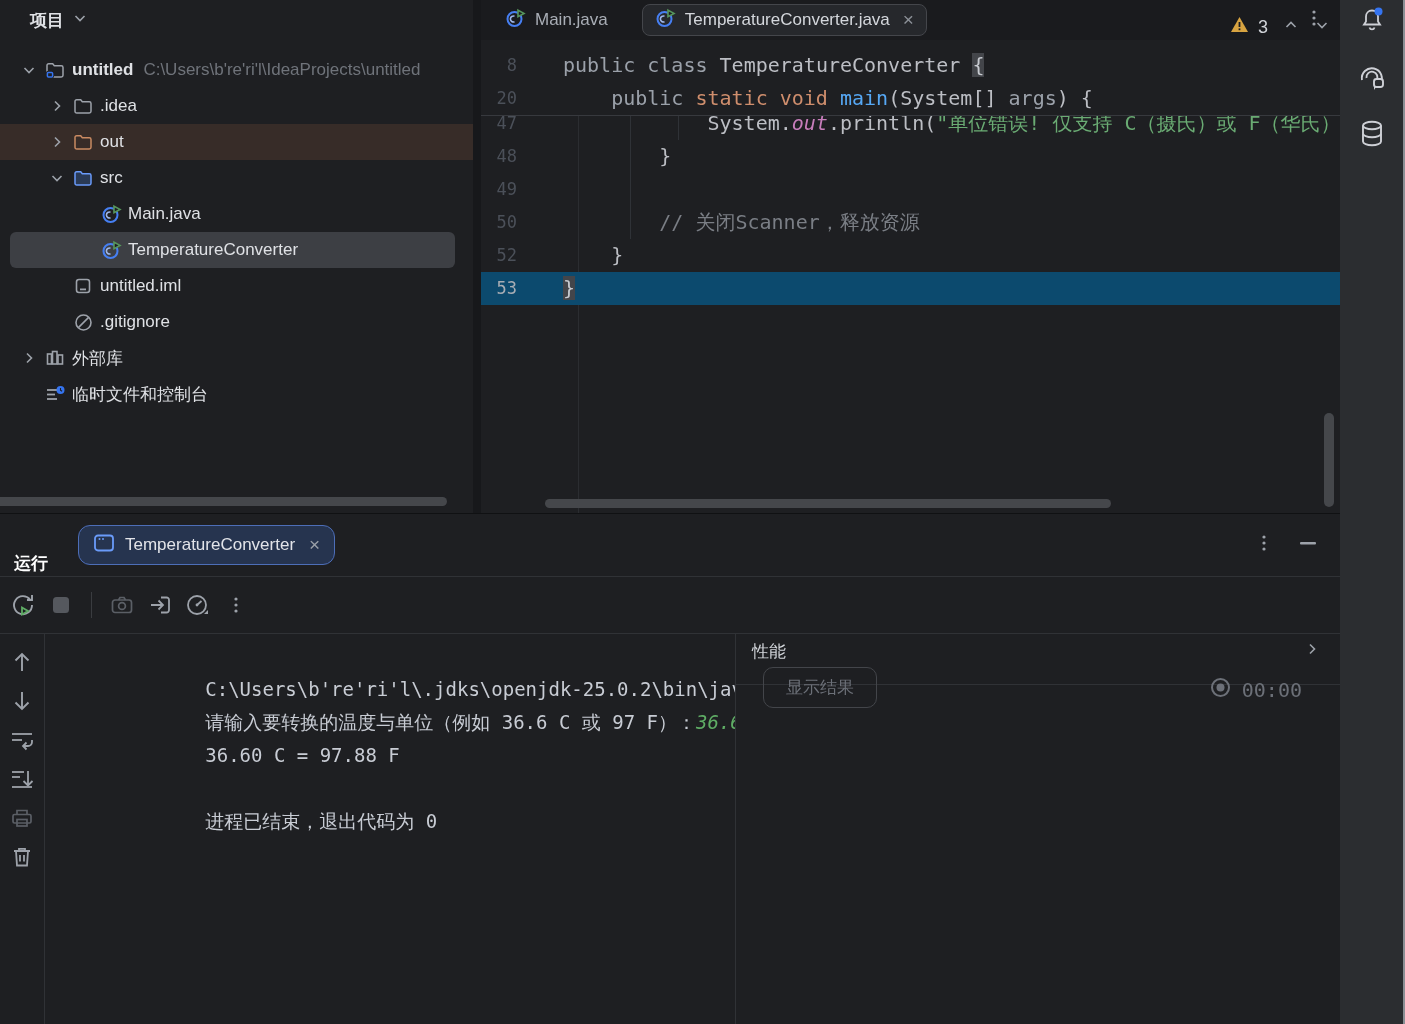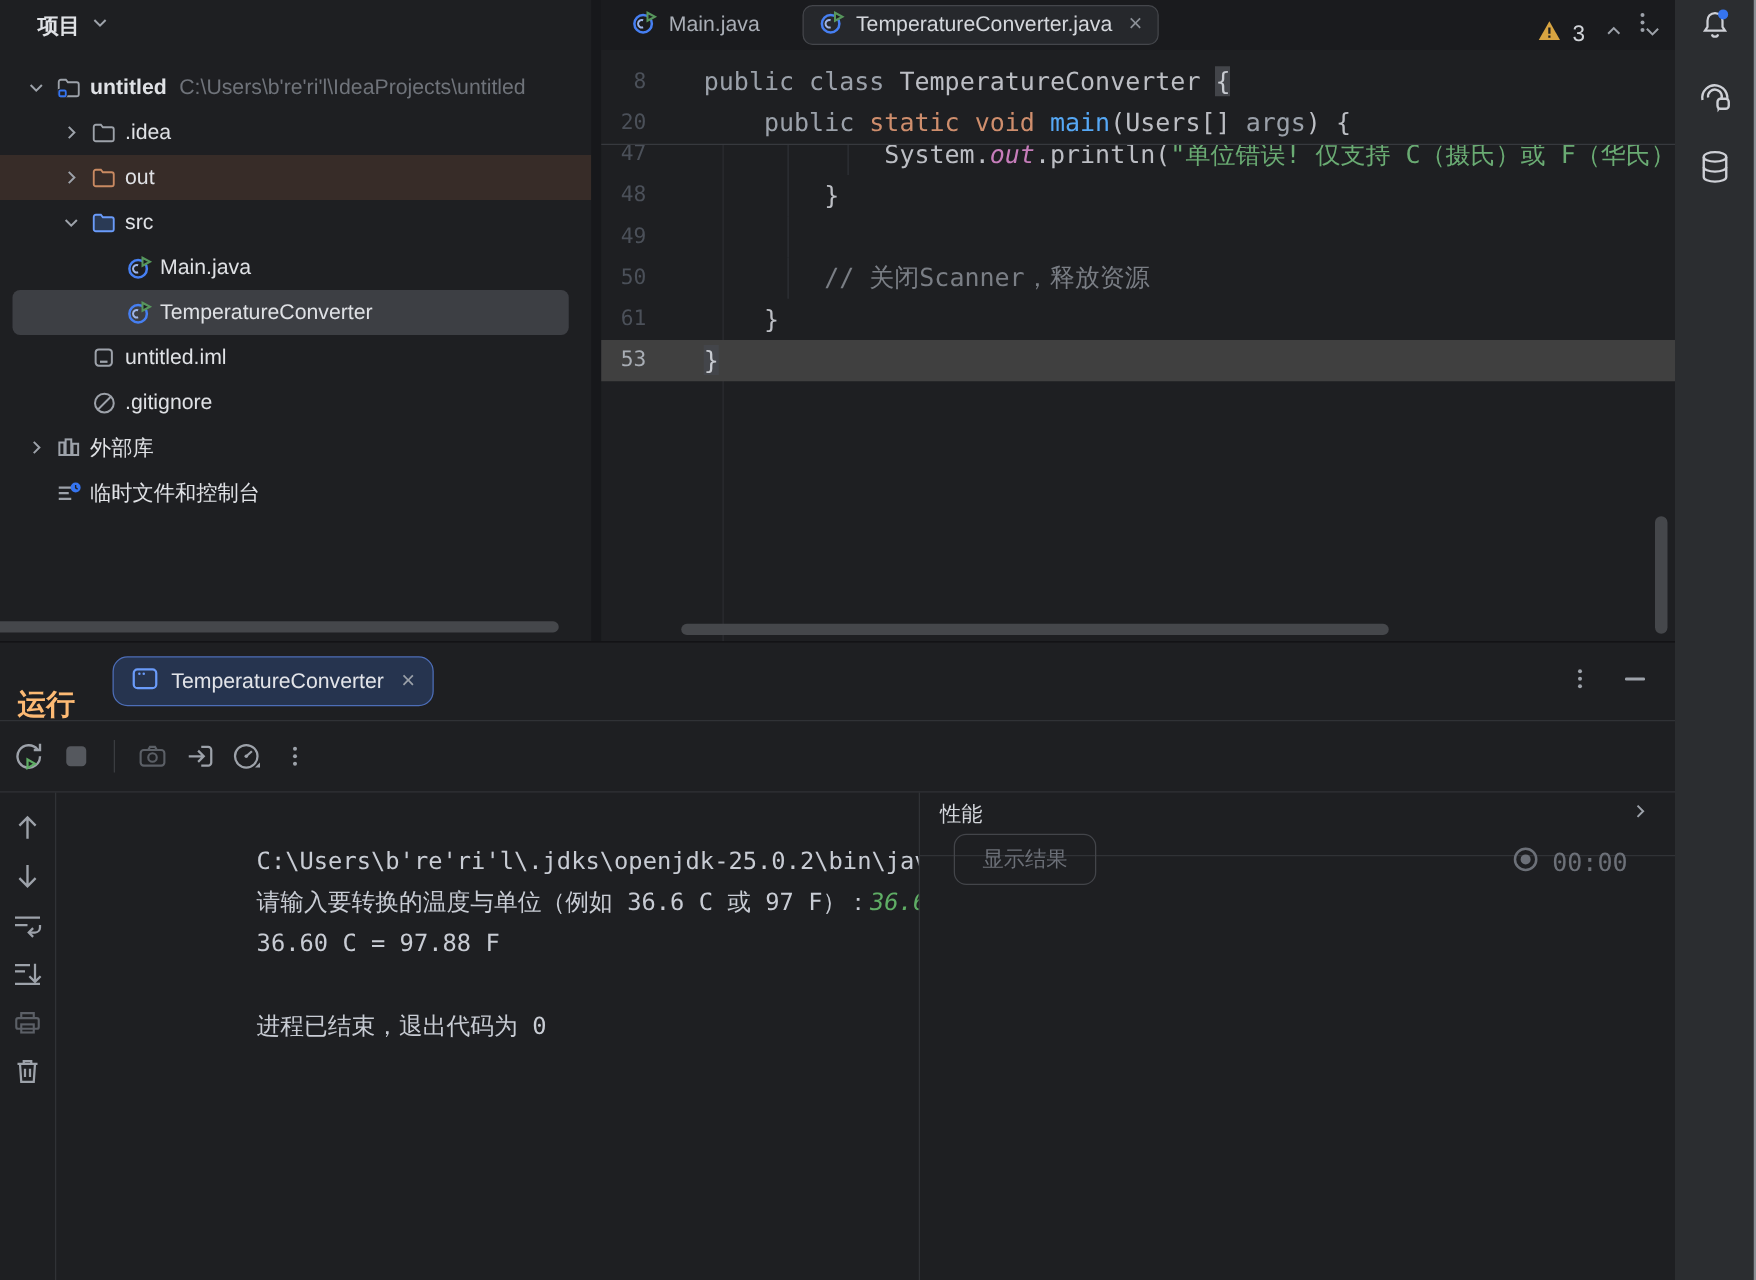--- a/index.html
+++ b/index.html
@@ -41,39 +41,39 @@
   .editor { position:absolute; top:0; left:481px; width:859px; height:513px; background:#1e1f22; }
   .tabbar { position:absolute; top:0; left:0; right:0; height:40px; background:#1a1b1e; display:flex; align-items:center; padding-left:14px; }
   .etab { display:flex; align-items:center; gap:9px; font-size:17px; color:#a9aeb6; padding:0 10px; height:32px; }
   .etab.active { color:#d4d7dc; background:#26282c; border:1px solid #44464b; border-radius:8px; margin-left:24px; padding:0 12px; }
   .etab .close { color:#8b9097; font-size:19px; margin-left:4px; }
   .tab-kebab { margin-left:auto; margin-right:18px; color:#9da2aa; }
 
   .sticky { position:absolute; top:40px; left:0; right:0; height:76px; background:#1e1f22; border-bottom:1px solid #37393e; z-index:3; padding-top:9px; }
   .code-scroll { position:absolute; top:107px; left:0; right:0; z-index:1; }
   .code-row { height:33px; display:flex; position:relative; }
-  .code-row.current { background:#404040; }
+  .code-row.current { background:#0c4a6e; }
   .lnum { flex:none; width:36px; text-align:right; color:#4b5059; font-family:"DejaVu Sans Mono","Liberation Mono",monospace; font-size:17px; line-height:33px; }
   .code-row.current .lnum { color:#a8adb4; }
   .ctext { margin-left:46px; font-family:"DejaVu Sans Mono","Liberation Mono",monospace; font-size:20px; line-height:33px; white-space:pre; }
   .guide { position:absolute; top:0; bottom:0; width:1px; background:#2f3237; }
   .gutter-border { position:absolute; top:116px; bottom:0; left:97px; width:1px; background:#2b2d31; z-index:0; }
   .tok-plain { color:#bcbec4; } .tok-dim { color:#9ba1aa; } .tok-kw { color:#cf8e6d; }
   .tok-fn { color:#56a8f5; } .tok-field { color:#c77dbb; font-style:italic; }
   .tok-str { color:#6aab73; } .tok-comment { color:#7a7e85; }
   .tok-brace { color:#c7cad0; background:#43454a; }
   .inspections { position:absolute; top:16px; right:10px; display:flex; align-items:center; gap:9px; z-index:4; color:#d0d3d8; font-size:18px; }
   .insp-chev { color:#9da2aa; margin-left:6px; }
   .ed-hscroll { position:absolute; bottom:5px; left:64px; width:566px; height:9px; background:#45474b; border-radius:5px; z-index:5; }
   .ed-vscroll { position:absolute; top:413px; left:843px; width:10px; height:94px; background:#45474b; border-radius:5px; z-index:5; }
 
   
   .bottom { position:absolute; top:513px; left:0; width:1340px; height:511px; background:#1e1f22; border-top:1px solid #101113; }
   .run-header { height:62px; display:flex; align-items:center; padding:0 22px 0 14px; }
-  .run-title { font-weight:bold; font-size:23px; color:#fdba74; margin-right:30px;margin-top:36px; }
+  .run-title { font-weight:bold; font-size:17px; color:#ffffff; margin-right:30px;margin-top:36px; }
   .run-tab { height:40px; display:flex; align-items:center; gap:10px; padding:0 14px; border:1px solid #4d6eb8; background:#26344f; border-radius:12px; font-size:17px; color:#e2e4e9; }
   .run-tab .close { color:#9aa0a8; font-size:19px; margin-left:4px; }
   .run-header-right { margin-left:auto; display:flex; align-items:center; gap:26px; color:#9da2aa; }
   .run-toolbar { height:56px; border-top:1px solid #303236; display:flex; align-items:center; padding-left:9px; gap:10px; }
   .tbtn { width:28px; height:28px; display:flex; align-items:center; justify-content:center; color:#9da2aa; }
   .tbtn.dim { color:#5b5f66; }
   .tb-sep { width:1px; height:26px; background:#3a3c40; margin:0 6px; }
   .run-content { position:absolute; top:119px; bottom:0; left:0; right:0; border-top:1px solid #303236; display:flex; }
   .con-strip { flex:none; width:45px; border-right:1px solid #303236; display:flex; flex-direction:column; align-items:center; padding-top:14px; gap:11px; }
   .console { flex:none; width:690px; padding:6px 0 0 23px; font-family:"DejaVu Sans Mono","Liberation Mono",monospace; font-size:19px; line-height:33px; overflow:hidden; }
@@ -333,40 +333,40 @@
             <span class="ctext"></span>
           <i class="guide" style="left: 149.16px;"></i>
           </div>
           <div class="code-row">
             <span class="lnum">50</span>
             <span class="guides"></span>
             <span class="ctext"><span class="tok-comment">        // 关闭Scanner，释放资源</span></span>
           <i class="guide" style="left: 149.16px;"></i>
           </div>
           <div class="code-row">
-            <span class="lnum">61</span>
+            <span class="lnum">52</span>
             <span class="guides"></span>
             <span class="ctext"><span class="tok-plain">    }</span></span>
           </div>
           <div class="code-row current">
             <span class="lnum">53</span>
             <span class="guides"></span>
             <span class="ctext"><span class="tok-brace">}</span></span>
           </div>
         </div>
 
       <div class="sticky">
 
       <div class="code-row">
             <span class="lnum">8</span>
             <span class="ctext"><span class="tok-dim">public class </span><span class="tok-plain">TemperatureConverter </span><span class="tok-brace">{</span></span>
           </div>
           <div class="code-row">
             <span class="lnum">20</span>
-            <span class="ctext"><span class="tok-dim">    public </span><span class="tok-kw">static void </span><span class="tok-fn">main</span><span class="tok-plain">(Users[] </span><span class="tok-dim">args</span><span class="tok-plain">) {</span></span>
+            <span class="ctext"><span class="tok-dim">    public </span><span class="tok-kw">static void </span><span class="tok-fn">main</span><span class="tok-plain">(System[] </span><span class="tok-dim">args</span><span class="tok-plain">) {</span></span>
           </div>
         </div>
 
       <div class="ed-hscroll"></div>
       <div class="ed-vscroll"></div>
     </div>
   </div>
 
   <div class="bottom">
     <div class="run-header">

